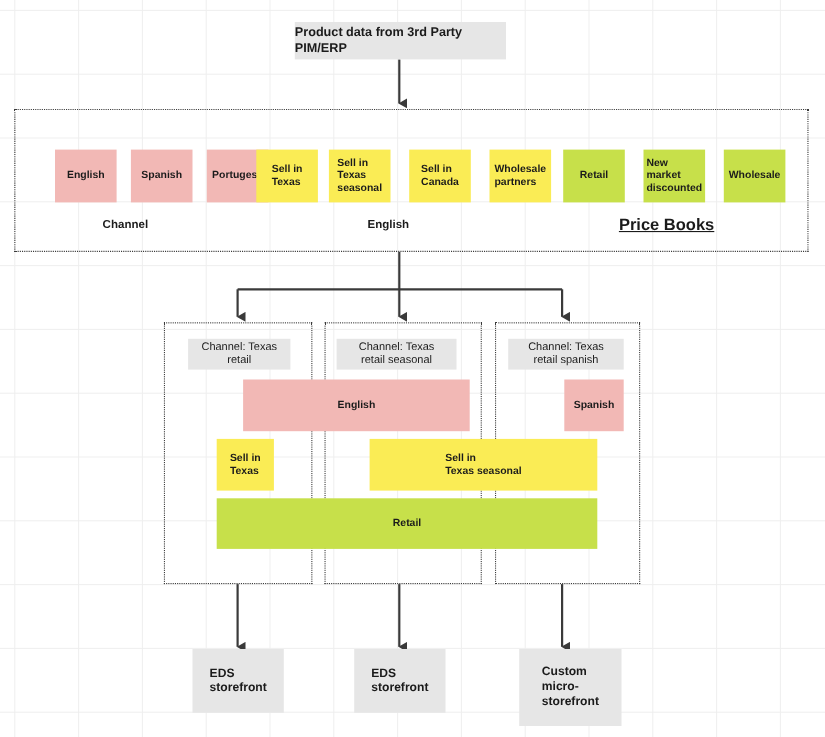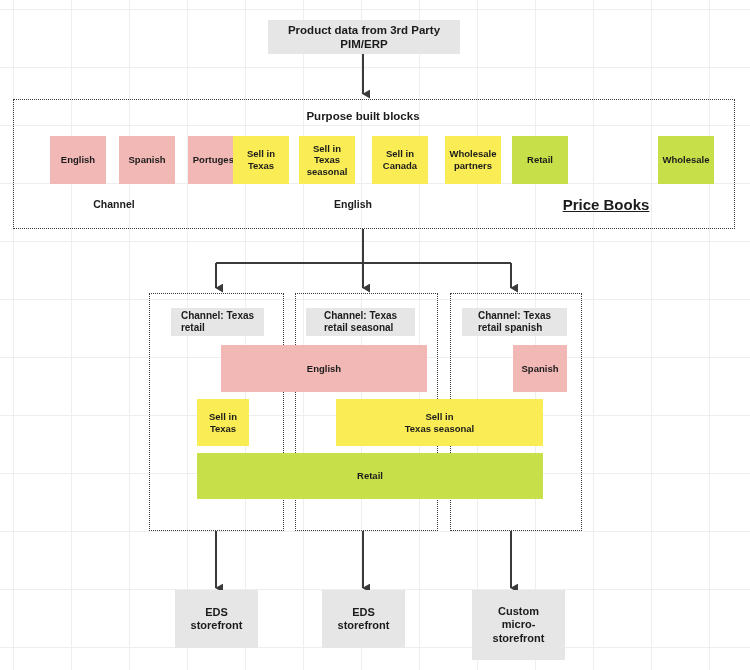--- a/index.html
+++ b/index.html
@@ -19,21 +19,21 @@
     background-position: 13px 9px;
     overflow: hidden;
     font-family: "Liberation Sans", sans-serif;
   }
   .node {
     position: absolute;
     box-sizing: border-box;
     display: flex;
     align-items: center;
     justify-content: center;
-    text-align: center;
+    text-align: left;
     font-weight: bold;
     color: #1b1b1b;
     line-height: 1.22;
     white-space: pre-line;
   }
   .grey-box {
     background: #e6e6e6;
   }
   .pink-box {
     background: #f2b8b5;
@@ -48,22 +48,22 @@
   .dotted-group {
     position: absolute;
     box-sizing: border-box;
     border: 1.6px dotted #3a3a3a;
     background: transparent;
   }
   .group-title {
     position: absolute;
     background: #e6e6e6;
     color: #1b1b1b;
-    font-weight: bold;
-    text-align: left;
+    font-weight: normal;
+    text-align: center;
     display: flex;
     align-items: center;
     justify-content: center;
     line-height: 1.25;
     white-space: pre-line;
     padding: 2px 5px;
     box-sizing: border-box;
   }
   .plain-label {
     position: absolute;
@@ -105,37 +105,39 @@
 
     <line x1="216" y1="531" x2="216" y2="588" stroke="#3a3a3a" stroke-width="2" marker-end="url(#arrowhead)"></line>
     <line x1="363" y1="531" x2="363" y2="588" stroke="#3a3a3a" stroke-width="2" marker-end="url(#arrowhead)"></line>
     <line x1="511" y1="531" x2="511" y2="588" stroke="#3a3a3a" stroke-width="2" marker-end="url(#arrowhead)"></line>
   </svg>
 
   <div class="node grey-box" style="left:268px; top:20px; width:192px; height:34px; font-size:11.5px;">Product data from 3rd Party PIM/ERP</div>
 
   <div class="dotted-group" style="left:13px; top:99px; width:722px; height:130px;"></div>
 
-  <div class="plain-label" style="left:283px; top:107px; width:160px; height:18px; font-size:11.5px;">Purpose built blocks</div>
 
   <div class="node pink-box" style="left:26px; top:136px; width:56px; height:48px; font-size:9.5px;">English</div>
   <div class="node pink-box" style="left:95px; top:136px; width:56px; height:48px; font-size:9.5px;">Spanish</div>
   <div class="node pink-box" style="left:164px; top:136px; width:56px; height:48px; font-size:9.5px;">Portugese</div>
 
   <div class="node yellow-box" style="left:233px; top:136px; width:56px; height:48px; font-size:9.5px;">Sell in
 Texas</div>
   <div class="node yellow-box" style="left:299px; top:136px; width:56px; height:48px; font-size:9.5px;">Sell in
 Texas
 seasonal</div>
   <div class="node yellow-box" style="left:372px; top:136px; width:56px; height:48px; font-size:9.5px;">Sell in
 Canada</div>
   <div class="node yellow-box" style="left:445px; top:136px; width:56px; height:48px; font-size:9.5px;">Wholesale
 partners</div>
 
   <div class="node green-box" style="left:512px; top:136px; width:56px; height:48px; font-size:9.5px;">Retail</div>
+  <div class="node green-box" style="left:585px; top:136px; width:56px; height:48px; font-size:9.5px;">New
+market
+discounted</div>
   <div class="node green-box" style="left:658px; top:136px; width:56px; height:48px; font-size:9.5px;">Wholesale</div>
 
   <div class="plain-label" style="left:73px; top:196px; width:82px; height:16px; font-size:10.5px;">Channel</div>
   <div class="plain-label" style="left:312px; top:196px; width:82px; height:16px; font-size:10.5px;">English</div>
   <div class="plain-label" style="left:561px; top:196px; width:90px; height:16px; font-size:15px;text-decoration:underline;">Price Books</div>
 
   <div class="dotted-group" style="left:149px; top:293px; width:135px; height:238px;"></div>
   <div class="dotted-group" style="left:295px; top:293px; width:143px; height:238px;"></div>
   <div class="dotted-group" style="left:450px; top:293px; width:132px; height:238px;"></div>
 

